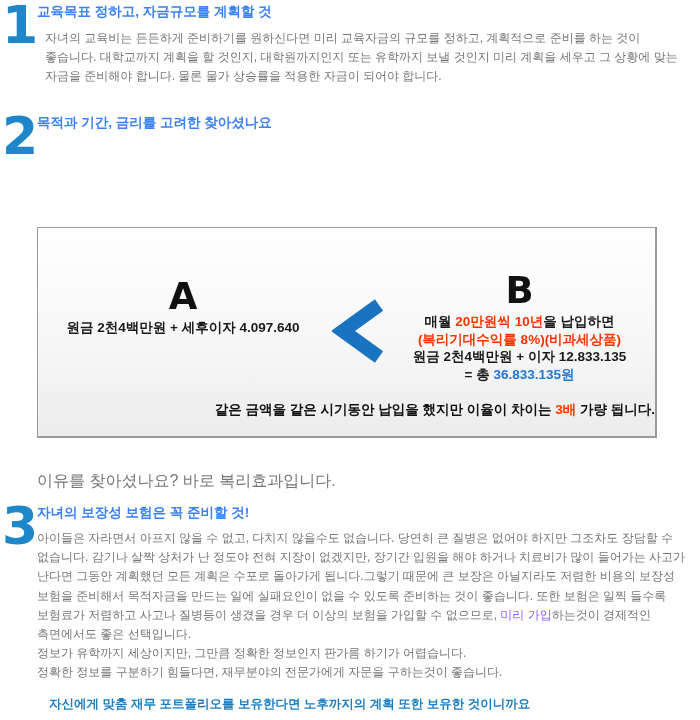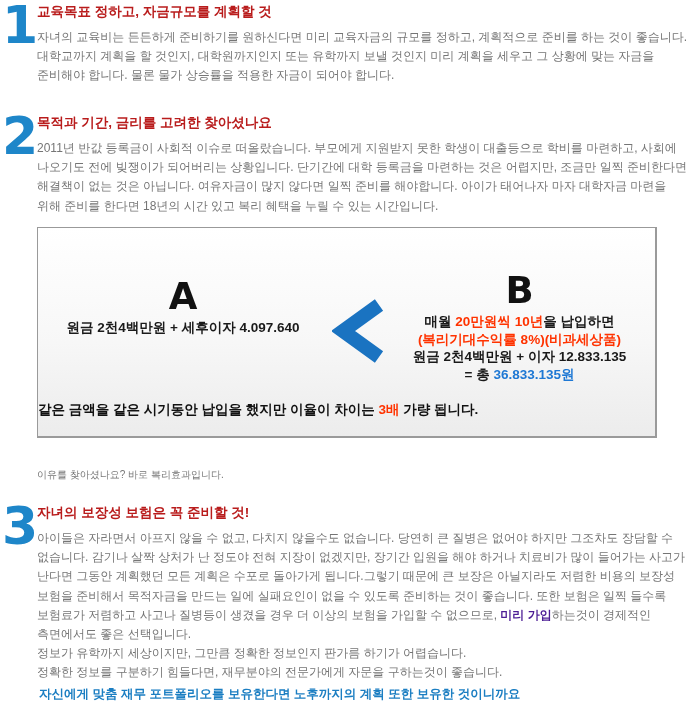--- a/index.html
+++ b/index.html
@@ -11,70 +11,69 @@
   .s1{top:3px;}
   .s2{top:114px;}
   .s3{top:504px;}
   .num{
     position:absolute;left:2px;top:-2px;width:34px;
     font-size:52px;font-weight:bold;color:#1e86c9;line-height:48px;letter-spacing:-3px;
     font-family:"DejaVu Sans",sans-serif;
   }
   .content{margin-left:37px;margin-right:12px;}
   .heading{
-    margin:0 0 7px 0;font-size:13.5px;font-weight:bold;color:#b91c1c;
+    margin:0 0 7px 0;font-size:13.5px;font-weight:bold;color:#3b82f6;
   }
   .body{
-    margin:0;font-size:12px;line-height:19.2px;color:#757575;word-break:keep-all;
+    margin:8px;font-size:12px;line-height:19.2px;color:#757575;word-break:keep-all;
   }
   
   .compare-box{
     position:absolute;top:227px;left:37px;width:620px;height:211px;
     border:1px solid #9a9a9a;border-right-width:2px;border-bottom-width:2px;
     background:linear-gradient(180deg,#ffffff 0%,#f7f7f7 55%,#ececec 100%);
     box-sizing:border-box;
   }
   .cols{display:flex;align-items:flex-start;}
   .col{text-align:center;font-weight:bold;font-size:13.5px;color:#1a1a1a;line-height:17.5px;word-break:keep-all;}
   .col-a{width:290px;padding-top:50px;}
   .col-b{flex:1;padding-top:44px;padding-right:6px;}
   .chevron-wrap{width:62px;padding-top:70px;text-align:center;}
   .letter{
     font-size:37px;font-weight:bold;color:#111111;line-height:38px;margin-bottom:3px;
     font-family:"DejaVu Sans",sans-serif;
   }
   .red{color:#ff3300;}
   .blue{color:#1e78d4;}
   .conclusion{
-    position:absolute;bottom:17px;left:0;right:0;text-align:left;
+    position:absolute;bottom:17px;left:0;right:0;text-align:right;
     font-size:13.5px;font-weight:bold;color:#111111;margin-top:28px;
   }
   .reason{
-    position:absolute;top:455px;left:37px;font-size:10px;line-height:19px;color:#757575;text-align:center;
+    position:absolute;top:455px;left:37px;font-size:16px;line-height:19px;color:#757575;text-align:center;
   }
   .s3 .body{margin:0;}
-  .blue-bold{color:#4c1d95;font-weight:bold;}
-  .final-line{margin:2px;font-size:12.5px;line-height:19.2px;color:#1b7ec2;font-weight:bold;word-break:keep-all;}
+  .blue-bold{color:#8b5cf6;font-weight:normal;}
+  .final-line{margin:12px;font-size:12.5px;line-height:19.2px;color:#1b7ec2;font-weight:bold;word-break:keep-all;}
 </style>
 </head>
 <body>
 
 <div class="section s1">
   <div class="num">1</div>
   <div class="content">
     <h3 class="heading">교육목표 정하고,  자금규모를 계획할 것</h3>
     <p class="body">자녀의 교육비는 든든하게 준비하기를 원하신다면 미리 교육자금의 규모를 정하고, 계획적으로 준비를 하는 것이 좋습니다. 대학교까지 계획을 할 것인지, 대학원까지인지 또는 유학까지 보낼 것인지 미리 계획을 세우고 그 상황에 맞는 자금을 준비해야 합니다. 물론 물가 상승률을 적용한 자금이 되어야 합니다.</p>
   </div>
 </div>
 
 <div class="section s2">
   <div class="num">2</div>
   <div class="content">
     <h3 class="heading">목적과 기간,  금리를 고려한 찾아셨나요</h3>
-    <p class="body">2011년 반값 등록금이 사회적 이슈로 떠올랐습니다. 부모에게 지원받지 못한 학생이 대출등으로 학비를 마련하고, 사회에 나오기도 전에 빚쟁이가 되어버리는 상황입니다. 단기간에 대학 등록금을 마련하는 것은 어렵지만, 조금만 일찍 준비한다면 해결책이 없는 것은 아닙니다. 여유자금이 많지 않다면 일찍 준비를 해야합니다. 아이가 태어나자 마자 대학자금 마련을 위해 준비를 한다면 18년의 시간 있고 복리 혜택을 누릴 수 있는 시간입니다.</p>
   </div>
 </div>
 
 <div class="compare-box">
   <div class="cols">
     <div class="col col-a">
       <div class="letter">A</div>
       <div>원금 2천4백만원 + 세후이자 4.097.640</div>
     </div>
     <div class="chevron-wrap">

